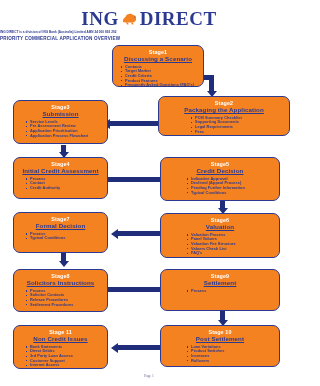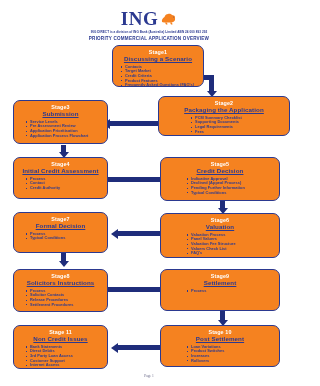--- a/index.html
+++ b/index.html
@@ -6,21 +6,21 @@
   body{
     width:298px;height:386px;
     background:#ffffff;
     font-family:"Liberation Sans",sans-serif;
     overflow:hidden;
     position:relative;
   }
   .page{position:relative;width:298px;height:386px;}
 
   
-  .header{text-align:center;padding-top:9px;}
+  .header{text-align:left;padding-top:9px;}
   .logo{
     display:flex;align-items:center;justify-content:center;gap:2px;
     font-family:"Liberation Serif",serif;
     font-weight:bold;font-size:19px;letter-spacing:0.5px;
     color:#2b3990;line-height:1;
   }
   .lion{
     width:17px;height:13px;position:relative;display:inline-block;
   }
   .lion svg{display:block;}
@@ -102,20 +102,21 @@
     <div class="logo">
       <span>ING</span>
       <span class="lion">
         <svg viewBox="0 0 34 26" width="17" height="13" aria-hidden="true">
           <path d="M4 20 C3 16 5 12 9 10 C10 6 13 4 16 4 C19 3 23 4 25 7 C29 8 31 12 30 16 C29 19 26 21 22 21 L8 21 Z" fill="#F58220"></path>
           <path d="M24 7 C27 6 30 8 30 11 C30 13 28 15 26 15 C24 15 23 13 23 11 Z" fill="#F58220"></path>
           <path d="M10 21 L12 25 L15 25 L14 21 Z M20 21 L22 25 L25 25 L24 21 Z" fill="#F58220"></path>
           <circle cx="27" cy="10" r="0.9" fill="#2b3990"></circle>
         </svg>
       </span>
+      <span>DIRECT</span>
     </div>
     <div class="legal">ING DIRECT is a division of ING Bank (Australia) Limited ABN 24 000 893 292</div>
     <div class="subtitle">PRIORITY COMMERCIAL APPLICATION OVERVIEW</div>
   </div>
 
   <div class="arrow" style="left:181px;top:69px;width:5px;height:11px;"></div>
   <div class="arrow" style="left:181px;top:75px;width:33px;height:5px;"></div>
   <div class="arrow" style="left:209px;top:75px;width:5px;height:17px;"></div>
   <div class="ahead down" style="left:206.5px;top:91px;"></div>
 

